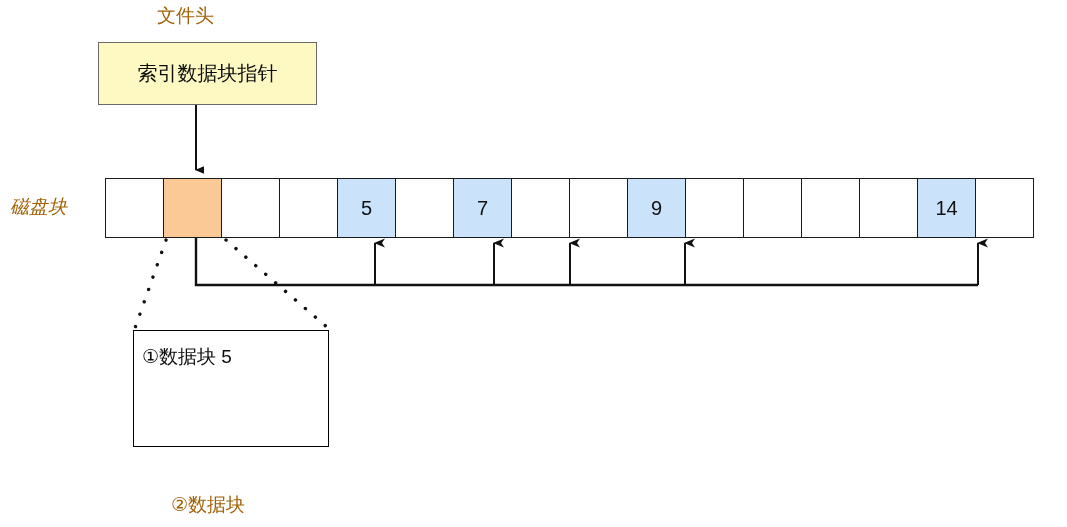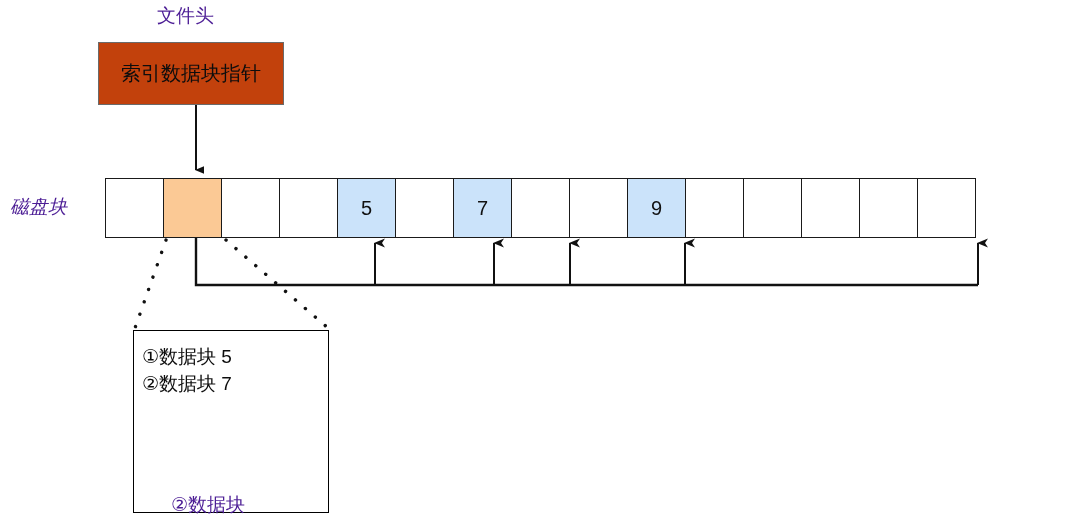--- a/index.html
+++ b/index.html
@@ -17,44 +17,44 @@
     height: 527px;
     background: #ffffff;
     overflow: hidden;
   }
   .abs { position: absolute; }
 
   
   .label {
     font-size: 19px;
     line-height: 1;
-    color: #4c1d95;
+    color: #a16207;
     white-space: nowrap;
   }
   #file-header-label {
     left: 157px;
     top: 6px;
   }
   #disk-block-label {
     left: 10px;
     top: 197px;
     font-style: italic;
   }
   #index-block-caption {
     left: 171px;
     top: 495px;
   }
 
   
   #file-header-box {
     left: 98px;
     top: 42px;
-    width: 186px;
+    width: 219px;
     height: 63px;
-    background: #c2410c;
+    background: #fef9c3;
     border: 1.4px solid #6a6a6a;
     box-sizing: border-box;
     display: flex;
     align-items: center;
     justify-content: center;
   }
   #file-header-box .boxtext {
     font-size: 20px;
     color: #0d0d0d;
     white-space: nowrap;
@@ -84,21 +84,21 @@
     color: #111111;
   }
   .disk-cell.orange { background: #fbc995; }
   .disk-cell.blue   { background: #cbe3fa; }
 
   
   #index-box {
     left: 133px;
     top: 330px;
     width: 196px;
-    height: 183px;
+    height: 117px;
     border: 1.6px solid #000000;
     box-sizing: border-box;
     background: #ffffff;
     padding: 12px 0 0 8px;
   }
   #index-box .entry {
     font-size: 19px;
     line-height: 27px;
     color: #0d0d0d;
     white-space: nowrap;
@@ -134,26 +134,26 @@
       <div class="disk-cell blue">5</div>
       <div class="disk-cell"></div>
       <div class="disk-cell blue">7</div>
       <div class="disk-cell"></div>
       <div class="disk-cell"></div>
       <div class="disk-cell blue">9</div>
       <div class="disk-cell"></div>
       <div class="disk-cell"></div>
       <div class="disk-cell"></div>
       <div class="disk-cell"></div>
+      <div class="disk-cell blue">14</div>
       <div class="disk-cell"></div>
     </div>
 
   <div class="abs" id="index-box">
       <div class="entry">①数据块 5</div>
-      <div class="entry">②数据块 7</div>
     </div>
 
   <div class="abs label" id="index-block-caption">②数据块</div>
 
   <svg class="abs" id="wires" viewBox="0 0 1067 527">
     <defs>
       <marker id="arrowDown" markerWidth="10" markerHeight="10" refX="5" refY="8" orient="auto" markerUnits="userSpaceOnUse">
         <path d="M1.2,0 L8.8,0 L5,9 Z" fill="#111111"></path>
       </marker>
       <marker id="arrowUp" markerWidth="11" markerHeight="11" refX="5.5" refY="1" orient="auto-start-reverse" markerUnits="userSpaceOnUse">

